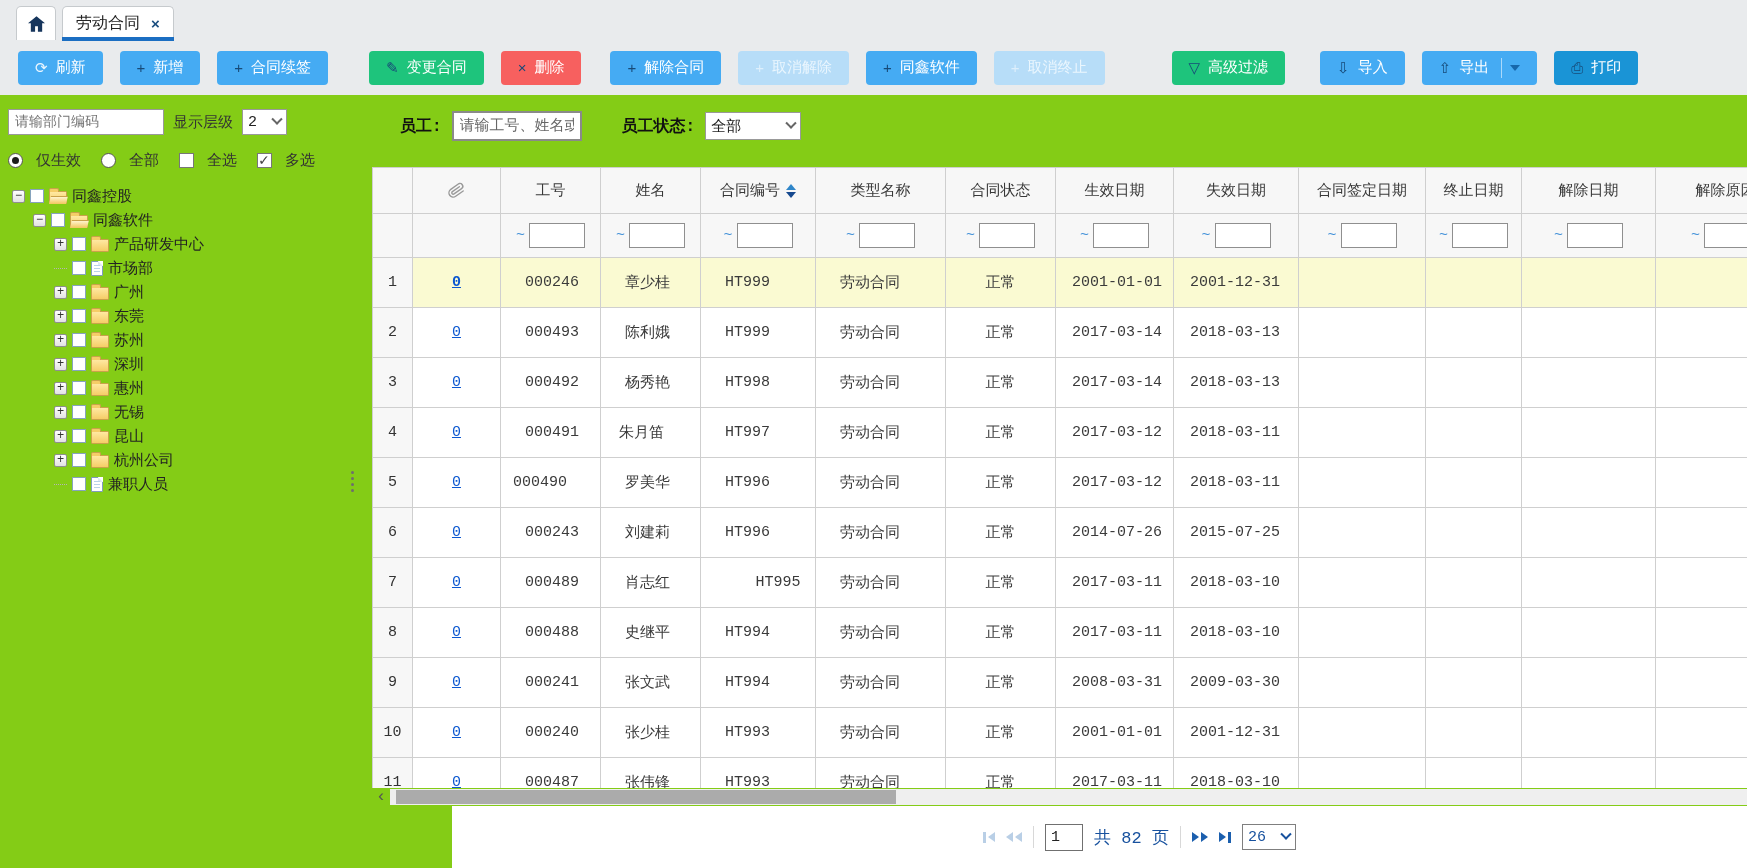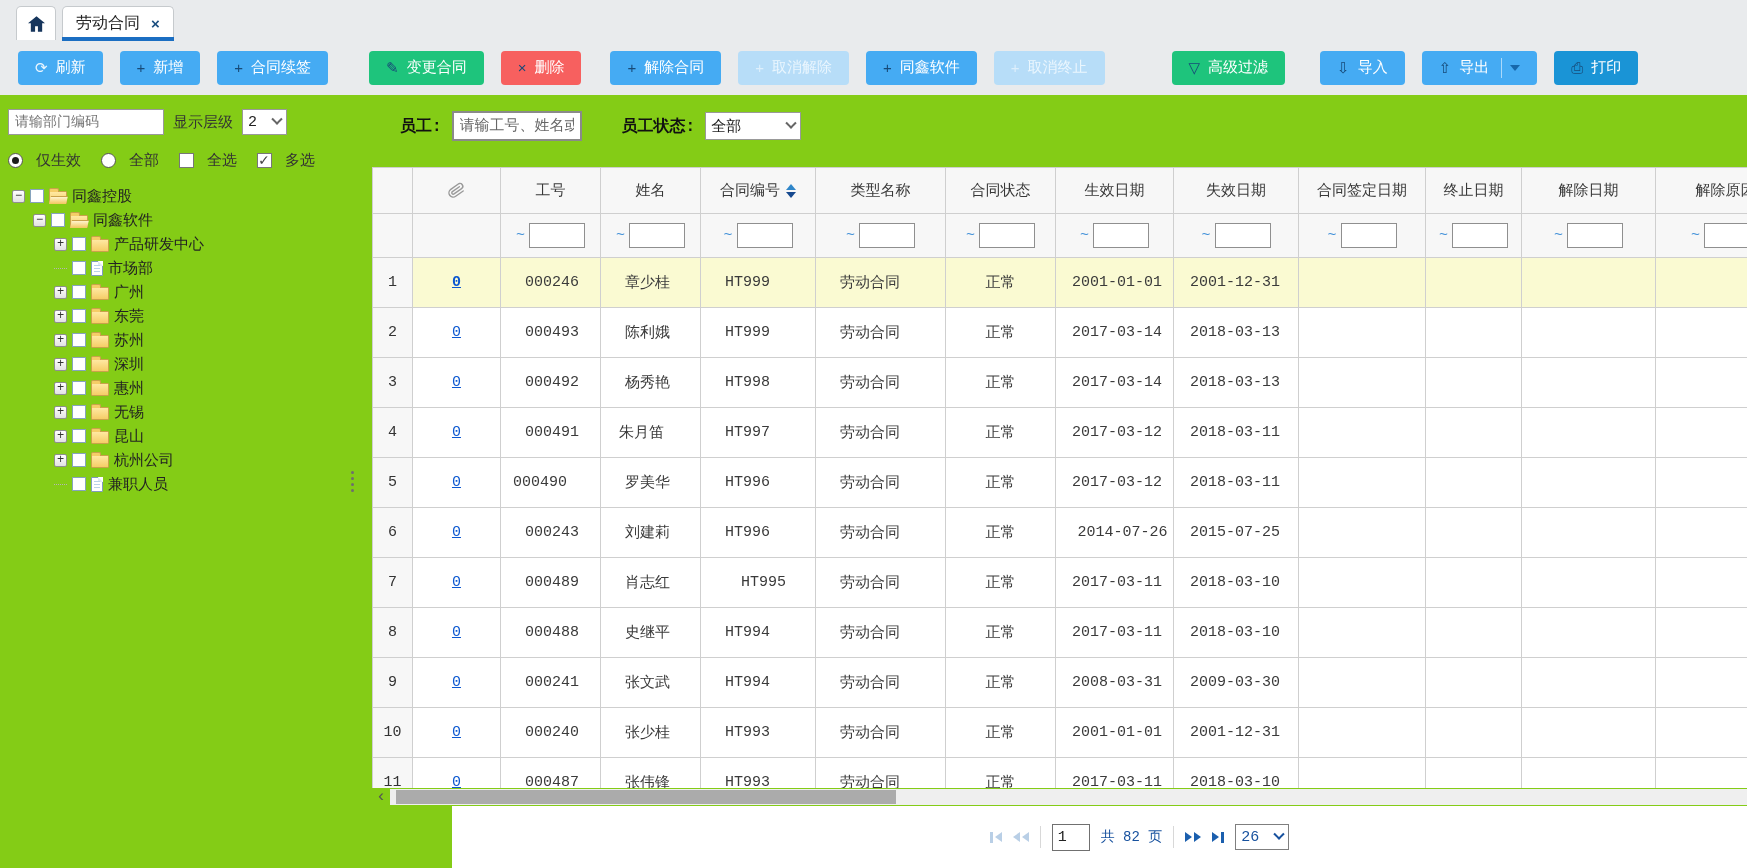--- a/index.html
+++ b/index.html
@@ -97,21 +97,21 @@
   .hs-thumb{position:absolute;left:6px;top:1px;height:14px;width:500px;background:#ababab;cursor:pointer;}
   
   .pager{flex:1;display:flex;align-items:center;justify-content:center;gap:11px;transform:translateX(80px);background:#fff;}
   .pg-btn{display:flex;align-items:center;gap:2px;color:#1b5fae;cursor:pointer;}
   .pg-btn.off{color:#b9cfe6;cursor:default;}
   .tri-l{width:0;height:0;border-top:5px solid transparent;border-bottom:5px solid transparent;border-right:7px solid currentColor;}
   .tri-r{width:0;height:0;border-top:5px solid transparent;border-bottom:5px solid transparent;border-left:7px solid currentColor;}
   .pg-bar{width:3px;height:11px;background:currentColor;}
   .pg-sep{width:1px;height:22px;background:#d8d8d8;}
   .pg-input{width:38px;height:27px;border:1px solid #707070;padding:0 5px;font-size:15px;font-family:inherit;color:#222;}
-  .pg-total{color:#17519e;font-size:14px;}
+  .pg-total{color:#17519e;font-size:17px;}
   .pg-size{width:54px;height:26px;border:1px solid #7f7f7f;color:#17519e;font-size:15px;}
   .pg-size .vchv{border-color:#17519e;}
 </style>
 </head>
 <body>
 
 <div class="tabbar">
   <div class="tab home">
     <svg width="17" height="16" viewBox="0 0 24 22">
       <path d="M12 0 L24 10 L20 10 L20 22 L14 22 L14 14 L10 14 L10 22 L4 22 L4 10 L0 10 Z" fill="#16355c"></path>
@@ -522,33 +522,33 @@
               <td style="padding-left: 24px;"></td>
             </tr>
             <tr>
               <td class="rownum">6</td>
               <td style="text-align: center;"><a class="attach">0</a></td>
               <td style="padding-left: 24px;">000243</td>
               <td style="padding-left: 24px;">刘建莉</td>
               <td style="padding-left: 24px;">HT996</td>
               <td style="padding-left: 24px;">劳动合同</td>
               <td style="text-align: center;">正常</td>
-              <td style="padding-left: 16px; text-align: center;">2014-07-26</td>
+              <td style="padding-left: 16px;">2014-07-26</td>
               <td style="padding-left: 16px;">2015-07-25</td>
               <td style="padding-left: 16px;"></td>
               <td style="padding-left: 16px;"></td>
               <td style="padding-left: 16px;"></td>
               <td style="padding-left: 24px;"></td>
             </tr>
             <tr>
               <td class="rownum">7</td>
               <td style="text-align: center;"><a class="attach">0</a></td>
               <td style="padding-left: 24px;">000489</td>
               <td style="padding-left: 24px;">肖志红</td>
-              <td style="padding-left: 40px;">HT995</td>
+              <td style="padding-left: 40px; text-align: center;">HT995</td>
               <td style="padding-left: 24px;">劳动合同</td>
               <td style="text-align: center;">正常</td>
               <td style="padding-left: 16px;">2017-03-11</td>
               <td style="padding-left: 16px;">2018-03-10</td>
               <td style="padding-left: 16px;"></td>
               <td style="padding-left: 16px;"></td>
               <td style="padding-left: 16px;"></td>
               <td style="padding-left: 24px;"></td>
             </tr>
             <tr>

